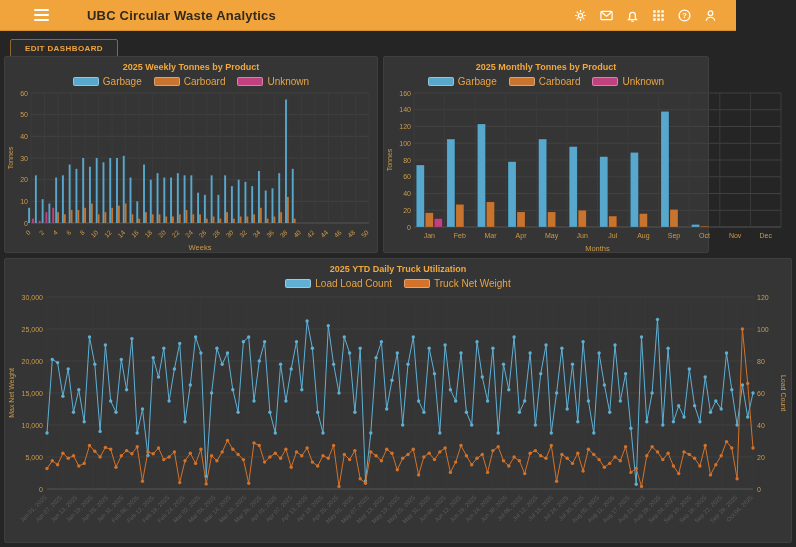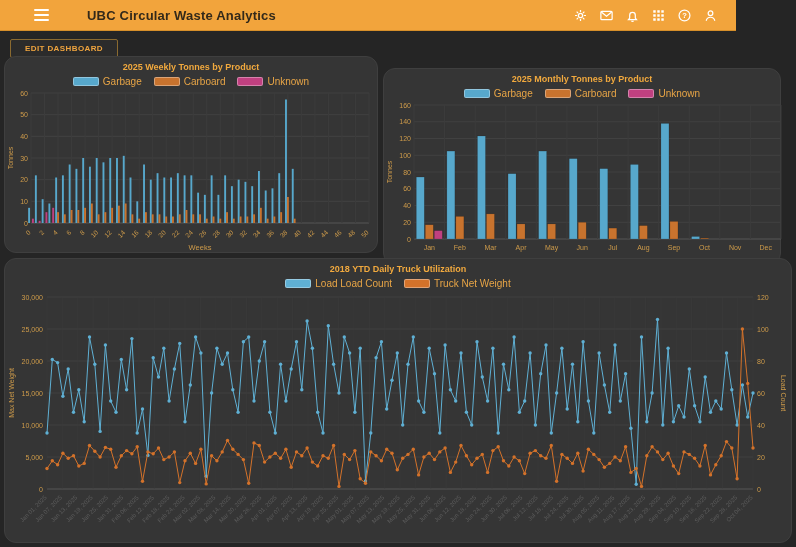--- a/index.html
+++ b/index.html
@@ -11,23 +11,23 @@
   .burger div{height:2px;background:#fff;margin:3px 0;border-radius:1px;}
   .app-title{margin-left:38px;font-size:13px;font-weight:bold;color:#33291a;letter-spacing:.2px;}
   .hicons{margin-left:auto;margin-right:18px;display:flex;gap:11px;align-items:center;}
   .hicon{width:15px;height:15px;cursor:pointer;display:block;}
   
   .toolbar{position:absolute;left:10px;top:37px;}
   .edit-btn{background:#2b2b2b;color:#EFA43E;border:1px solid #8a6a30;border-radius:2px;
     font-size:8px;font-weight:bold;letter-spacing:.4px;padding:4px 14px;cursor:pointer;
     font-family:"Liberation Sans",sans-serif;}
   
-  .panel{position:absolute;background:#353535;border:1px solid #3f3f3f;border-radius:12px;box-sizing:border-box;}
+  .panel{position:absolute;background:#353535;border:1px solid #3f3f3f;border-radius:2px;box-sizing:border-box;}
   #panel-weekly{left:4px;top:56px;width:374px;height:197px;}
-  #panel-monthly{left:383px;top:68px;width:398px;height:197px;}
+  #panel-monthly{left:383px;top:56px;width:326px;height:197px;}
   #panel-daily{left:4px;top:258px;width:788px;height:285px;}
   .panel-title{text-align:center;color:#F1A93E;font-size:9px;font-weight:bold;padding-top:5px;height:12px;}
   .legend{display:flex;justify-content:center;align-items:center;gap:12px;height:15px;}
   .legend-item{display:flex;align-items:center;cursor:pointer;}
   .legend .sw{width:26px;height:9px;border-radius:2px;border:1px solid rgba(255,255,255,.35);box-sizing:border-box;}
   .legend .lb{color:#E8A546;font-size:10px;margin-left:4px;}
   svg{display:block;}
 </style>
 </head>
 <body>
@@ -332,21 +332,21 @@
         <text x="351.125" y="149" fill="#CE9B4A" font-size="7" text-anchor="middle" font-family="Liberation Sans, sans-serif">Nov</text>
         <line x1="366.41666666666663" y1="4" x2="366.41666666666663" y2="138" stroke="#3c3c3c"></line>
         <text x="381.7083333333333" y="149" fill="#CE9B4A" font-size="7" text-anchor="middle" font-family="Liberation Sans, sans-serif">Dec</text>
         <line x1="397" y1="4" x2="397" y2="138" stroke="#3c3c3c"></line>
         <text x="213.5" y="162" fill="#CE9B4A" font-size="7.5" text-anchor="middle" font-family="Liberation Sans, sans-serif">Months</text>
       </svg>
     </div>
 </div>
 
 <div class="panel" id="panel-daily">
-  <div class="panel-title">2018 YTD Daily Truck Utilization</div>
+  <div class="panel-title">2025 YTD Daily Truck Utilization</div>
   <div class="legend">
       <span class="legend-item">
         <span class="sw" style="background: rgb(95, 176, 212);"></span>
         <span class="lb">Load Load Count</span>
       </span>
       <span class="legend-item">
         <span class="sw" style="background: rgb(212, 114, 42);"></span>
         <span class="lb">Truck Net Weight</span>
       </span>
     </div>

